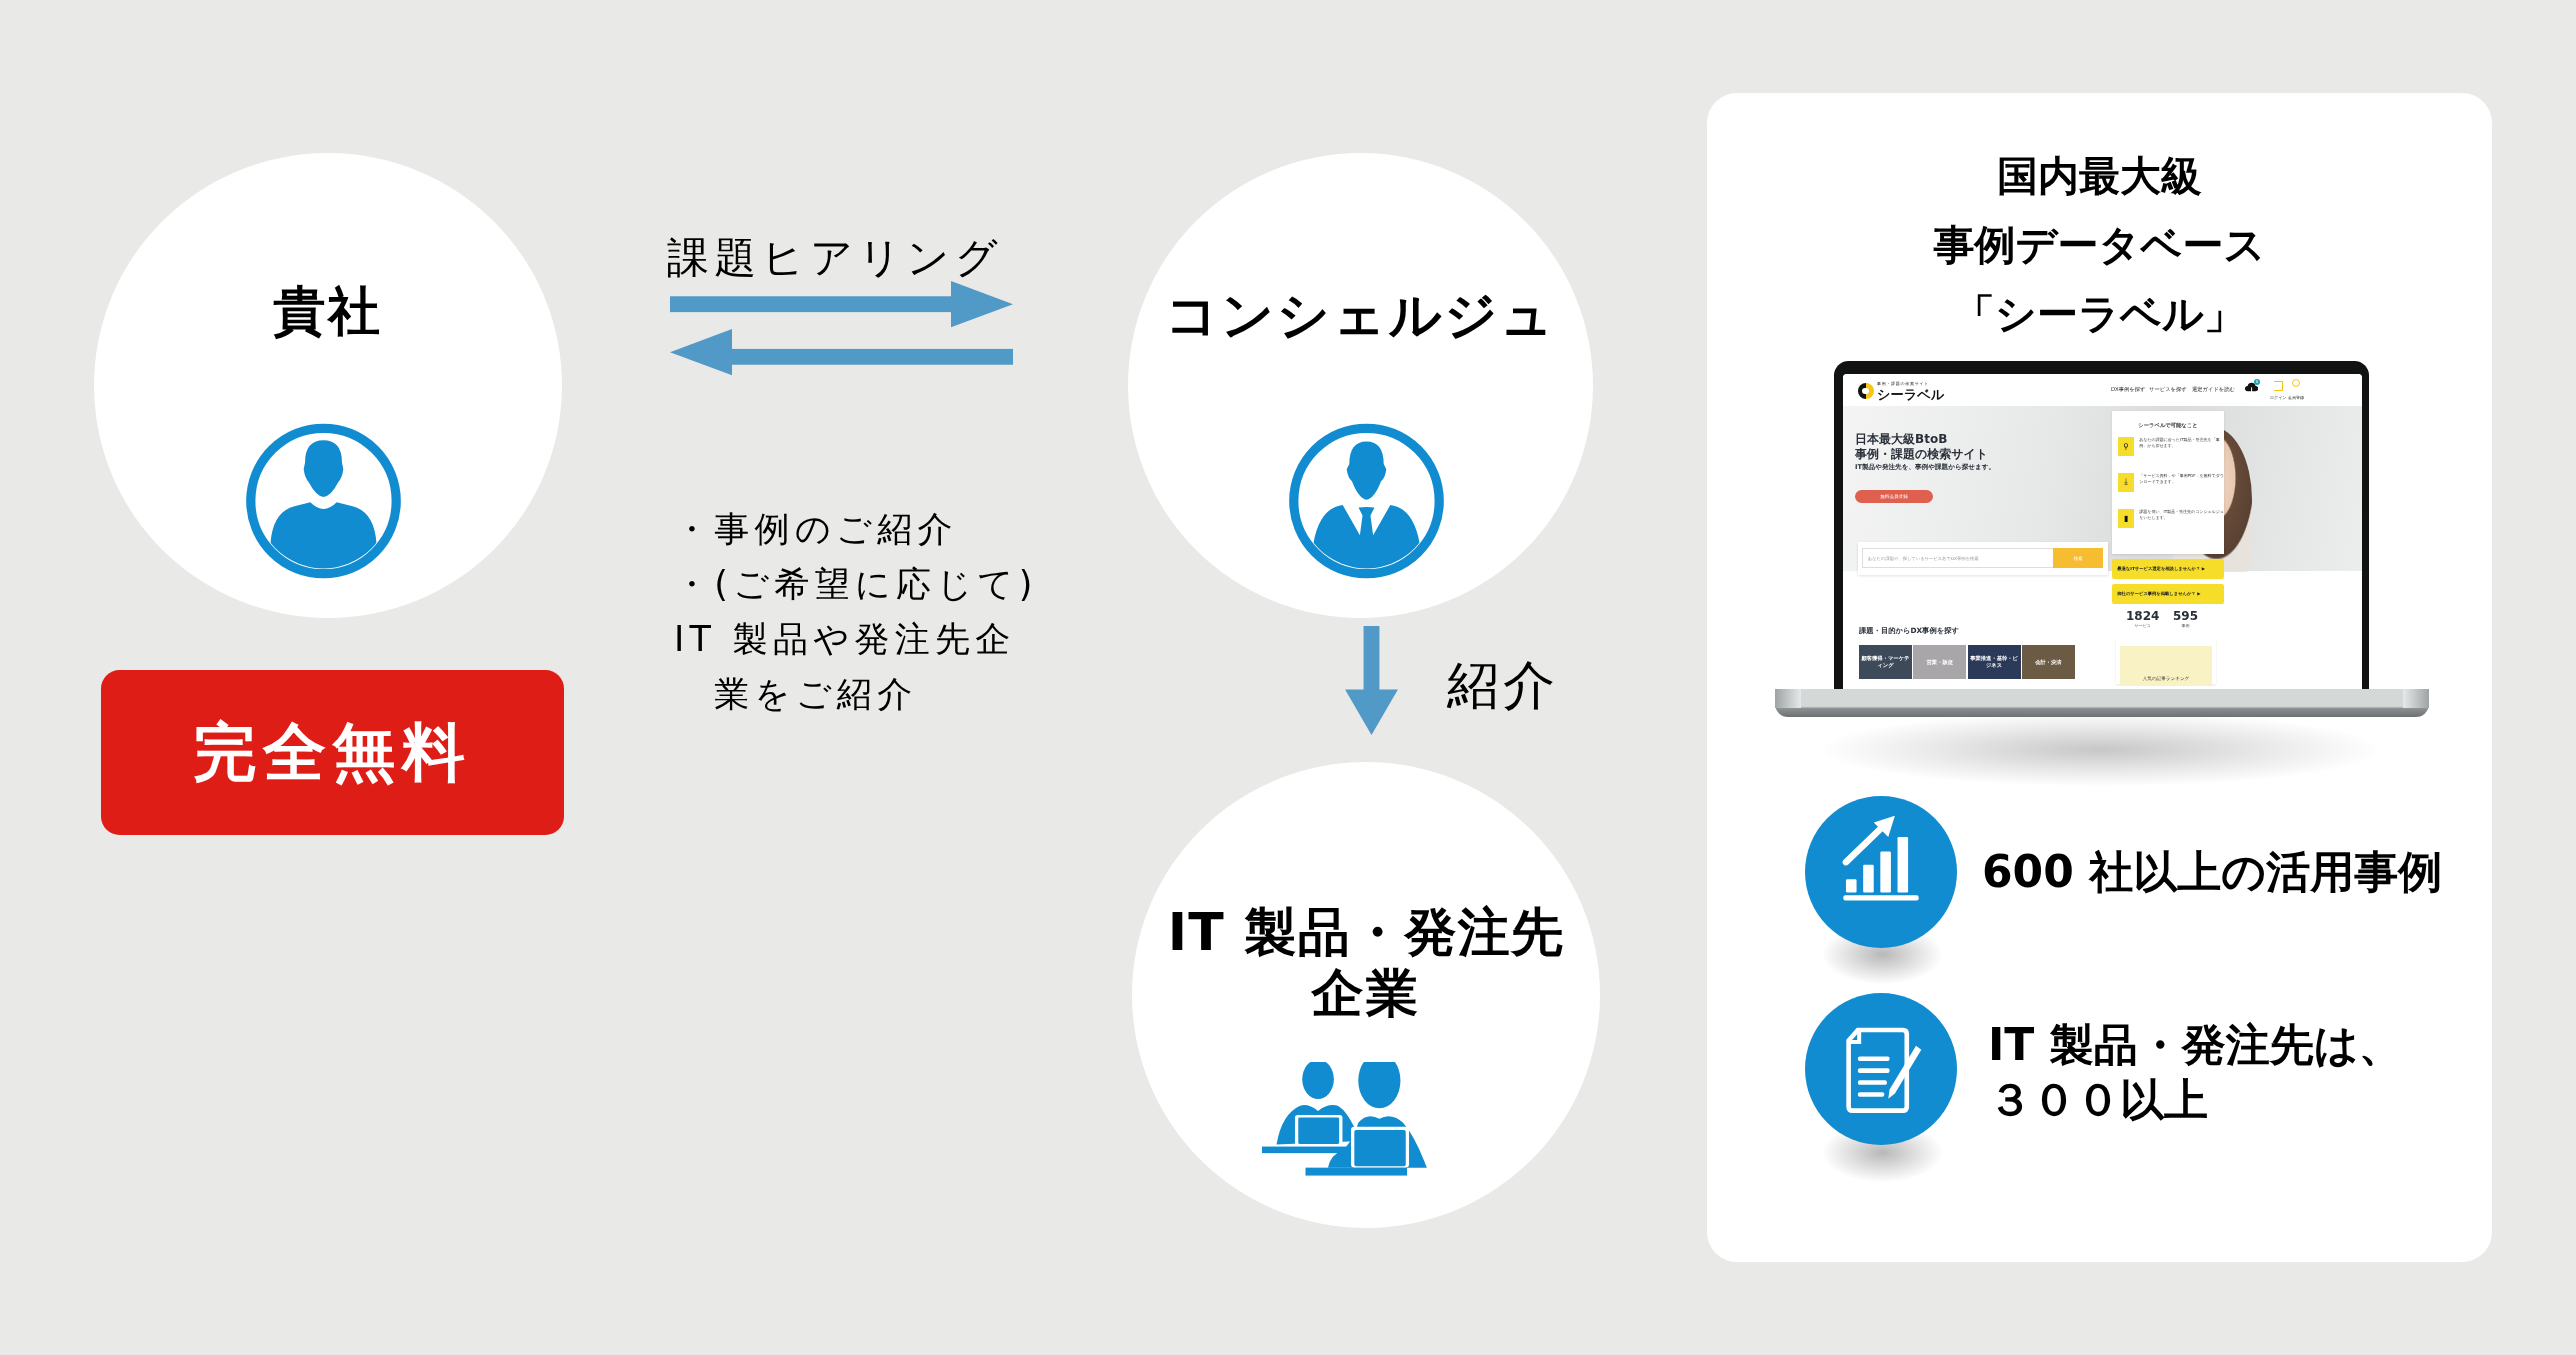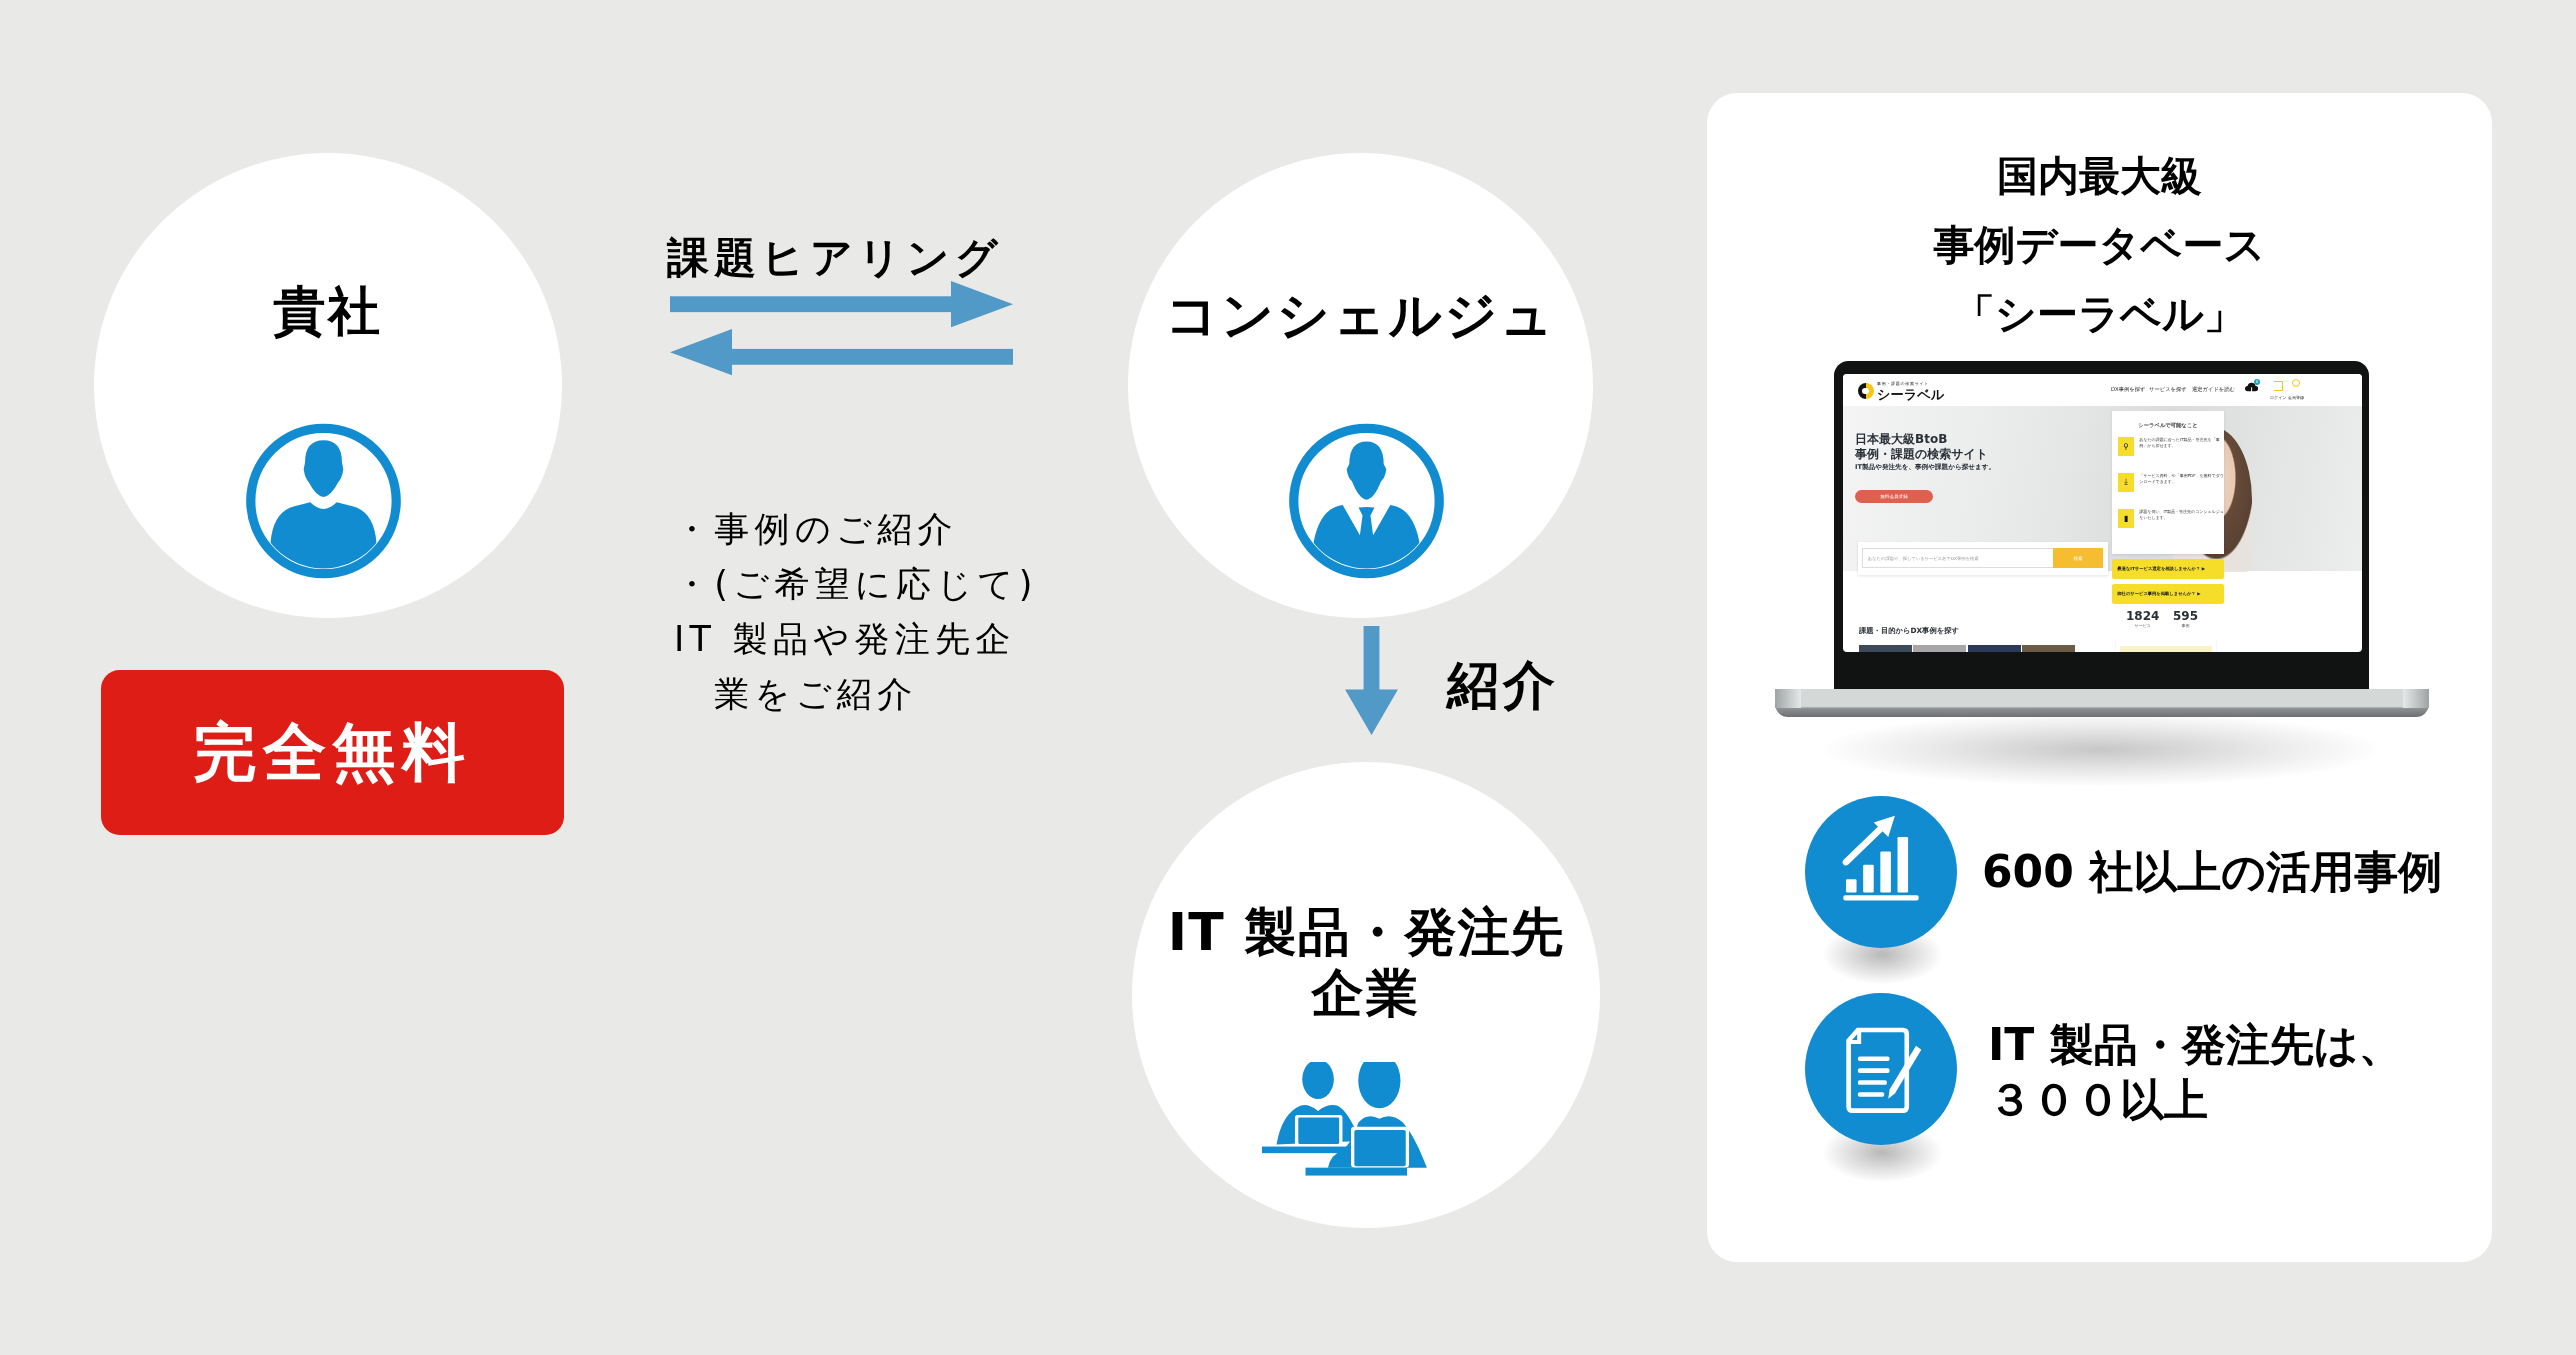--- a/index.html
+++ b/index.html
@@ -6,31 +6,31 @@
   html, body { width: 2576px; height: 1355px; overflow: hidden; }
   body { background: #e9e9e7; font-family: "DejaVu Sans", "Liberation Sans", sans-serif; color: #000; position: relative; }
 
   .abs { position: absolute; }
   .circle { position: absolute; background: #fff; border-radius: 50%; }
 
   .h-title { position: absolute; font-weight: bold; font-size: 52px; text-align: center; letter-spacing: 2.6px; white-space: nowrap; }
 
   .badge-free { position: absolute; left: 101px; top: 670px; width: 463px; height: 165px; background: #de1d16; border-radius: 18.5px; color: #fff; font-weight: bold; font-size: 63px; display: flex; align-items: center; justify-content: center; letter-spacing: 6.6px; }
 
-  .label-text { position: absolute; font-size: 42px; letter-spacing: 5.3px; white-space: nowrap; font-weight: bold; }
+  .label-text { position: absolute; font-size: 42px; letter-spacing: 5.3px; white-space: nowrap; }
   .bullets { position: absolute; left: 674px; top: 502px; font-size: 35px; line-height: 55px; letter-spacing: 5.3px; }
   .bullets div { white-space: nowrap; }
 
   .panel { position: absolute; left: 1707px; top: 93px; width: 785px; height: 1169px; background: #fff; border-radius: 30px; }
   .panel-title { position: absolute; left: 1707px; width: 785px; top: 142px; text-align: center; font-weight: bold; font-size: 41px; line-height: 69px; }
 
   
   .laptop-shadow { position: absolute; left: 1823px; top: 713px; width: 555px; height: 73px; border-radius: 50%; background: radial-gradient(ellipse at center, rgba(0,0,0,0.22) 0%, rgba(0,0,0,0.08) 45%, rgba(0,0,0,0) 72%); }
   .bezel { position: absolute; left: 1834px; top: 361px; width: 535px; height: 330px; background: #111312; border-radius: 14.5px 14.5px 0 0; }
-  .screen { position: absolute; left: 1843px; top: 374px; width: 519px; height: 278px; background: #fff; border-radius: 4px; overflow: hidden; font-family: "DejaVu Sans", sans-serif; }
+  .screen { position: absolute; left: 1843px; top: 374px; width: 519px; height: 343px; background: #fff; border-radius: 4px; overflow: hidden; font-family: "DejaVu Sans", sans-serif; }
   .base { position: absolute; left: 1775px; top: 689px; width: 654px; height: 28px; border-radius: 0 0 13.2px 13.2px; background: linear-gradient(to bottom, #d4d9d8 0%, #d4d9d8 62%, #8b8f91 70%, #6d7173 100%); }
   .base::before { content:""; position:absolute; left:0; top:0; width:26.4px; height:18.5px; background: linear-gradient(to right, #9ea3a4, #e6e9e9); }
   .base::after { content:""; position:absolute; right:0; top:0; width:26.4px; height:18.5px; background: linear-gradient(to left, #9ea3a4, #e6e9e9); }
 
   
   .s-header { position: absolute; left: 0; top: 0; width: 519px; height: 32px; background: #fff; }
   .s-logo-c { position: absolute; left: 14.5px; top: 9.2px; width: 16px; height: 16px; border-radius: 50%; background: conic-gradient(#f5c518 0 50%, #111 50% 100%); }
   .s-logo-c::after { content:""; position:absolute; left:4.6px; top:4.6px; width:6.6px; height:6.6px; border-radius:50%; background:#fff; }
   .s-logo-sub { position: absolute; left: 34px; top: 6.6px; font-size: 4px; color:#222; letter-spacing: 0.7px; }
   .s-logo-main { position: absolute; left: 34px; top: 12px; font-size: 13.2px; font-weight: bold; color: #111; }

